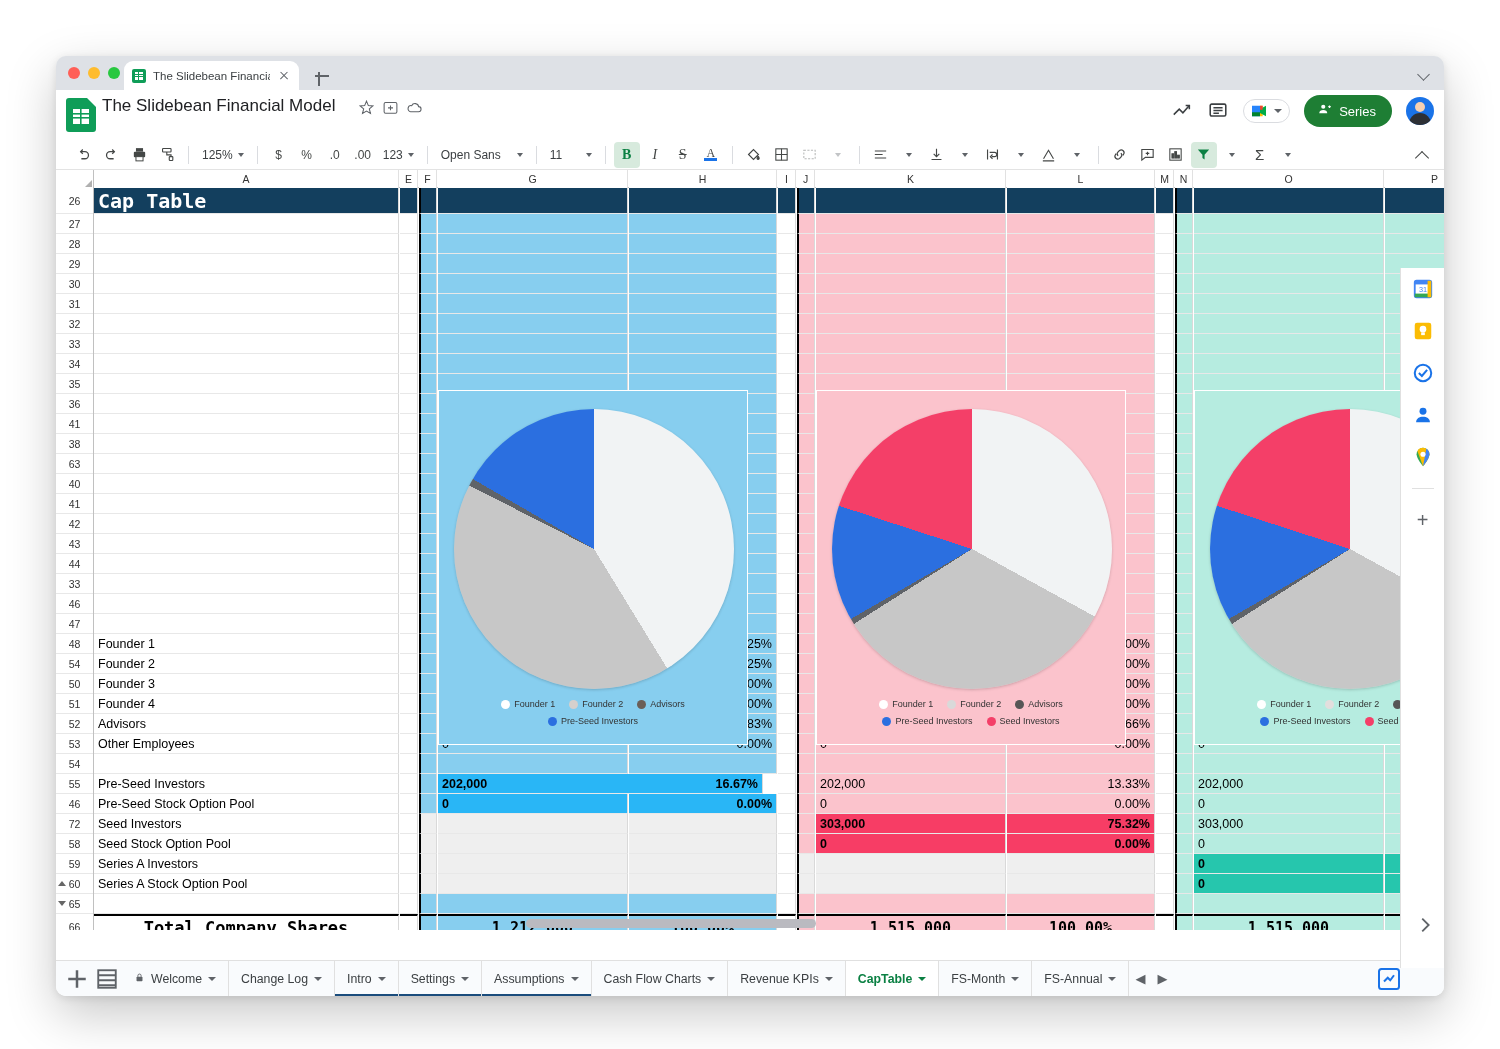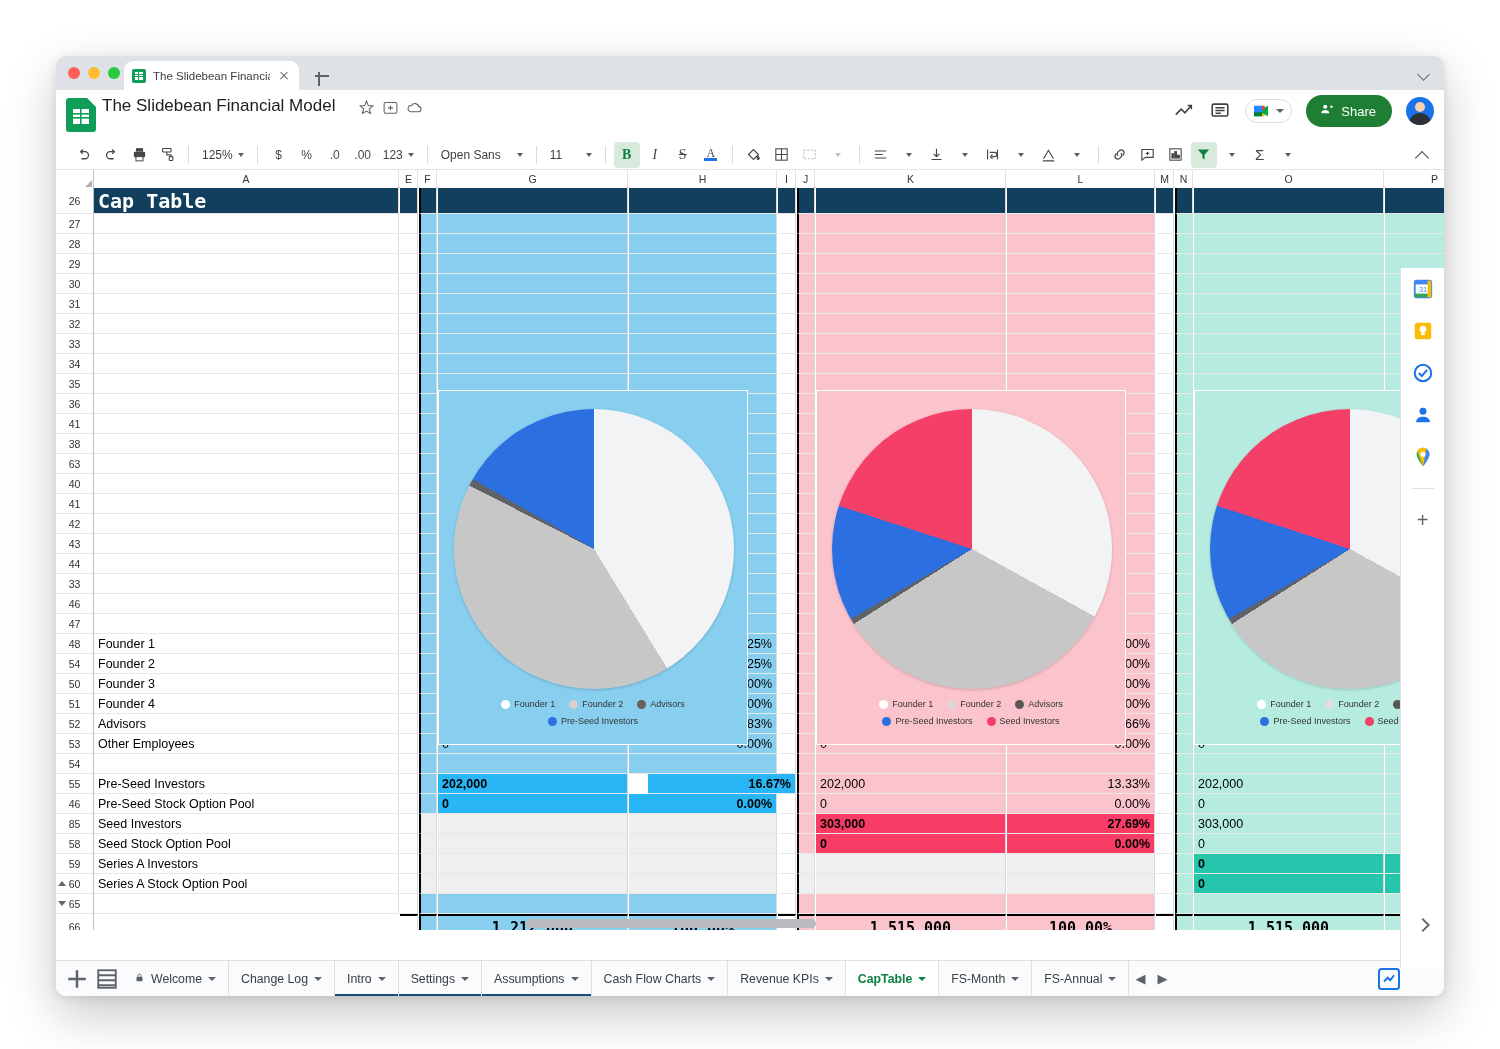--- a/index.html
+++ b/index.html
@@ -224,21 +224,21 @@
         </div>
         <div class="sharebtn">
           <span>
             <svg viewBox="0 0 24 24" width="15" height="15" fill="#fff">
                   <circle cx="10" cy="7.5" r="3.3"></circle>
                   <path d="M3.6 18c0-3.4 2.9-5.2 6.4-5.2s6.4 1.8 6.4 5.2z"></path>
                   <path d="M18 6.5h4v1.8h-4z"></path>
                   <path d="M19.1 5.4h1.8v4h-1.8z"></path>
                 </svg>
           </span>
-          <span>Share</span>
+          <span>Series</span>
         </div>
         <div class="avatar"></div>
       </div>
     </div>
 
     <div class="toolbar">
       <div class="tb">
             <svg viewBox="0 0 24 24" fill="none" stroke="#444746" stroke-width="1.8">
               <path d="M8 8H14a5 5 0 0 1 0 10H9"></path>
               <polyline points="11,5 8,8 11,11"></polyline>
@@ -501,21 +501,21 @@
             <div class="rh">
               <span>54</span>
             </div>
             <div class="rh">
               <span>55</span>
             </div>
             <div class="rh">
               <span>46</span>
             </div>
             <div class="rh">
-              <span>85</span>
+              <span>72</span>
             </div>
             <div class="rh">
               <span>58</span>
             </div>
             <div class="rh">
               <span>59</span>
             </div>
             <div class="rh">
               <span class="tri up"></span>
               <span>60</span>
@@ -962,21 +962,21 @@
               <div class="cell" style="left: 1062px; width: 18px;"></div>
               <div class="cell" style="left: 1081px; width: 18px; background: rgb(182, 236, 224); border-left: 2px solid rgb(0, 0, 0);"></div>
               <div class="cell" style="left: 1100px; width: 190px; background: rgb(182, 236, 224);"></div>
               <div class="cell r" style="left: 1291px; width: 100px; background: rgb(182, 236, 224);"></div>
             </div>
             <div class="rowline">
               <div class="cell" style="left: 0px; width: 305px;">Pre-Seed Investors</div>
               <div class="cell" style="left: 306px; width: 18px;"></div>
               <div class="cell" style="left: 325px; width: 18px; background: rgb(135, 206, 239); border-left: 2px solid rgb(0, 0, 0);"></div>
               <div class="cell b" style="left: 344px; width: 190px; background: rgb(41, 182, 246);">202,000</div>
-              <div class="cell r b" style="left: 554px; width: 148px; background: rgb(41, 182, 246);">16.67%</div>
+              <div class="cell r b" style="left: 521px; width: 148px; background: rgb(41, 182, 246);">16.67%</div>
               <div class="cell" style="left: 684px; width: 18px;"></div>
               <div class="cell" style="left: 703px; width: 18px; background: rgb(251, 195, 204); border-left: 2px solid rgb(0, 0, 0);"></div>
               <div class="cell" style="left: 722px; width: 190px; background: rgb(251, 195, 204);">202,000</div>
               <div class="cell r" style="left: 913px; width: 148px; background: rgb(251, 195, 204);">13.33%</div>
               <div class="cell" style="left: 1062px; width: 18px;"></div>
               <div class="cell" style="left: 1081px; width: 18px; background: rgb(182, 236, 224); border-left: 2px solid rgb(0, 0, 0);"></div>
               <div class="cell" style="left: 1100px; width: 190px; background: rgb(182, 236, 224);">202,000</div>
               <div class="cell r" style="left: 1291px; width: 100px; background: rgb(182, 236, 224);">13.33</div>
             </div>
             <div class="rowline">
@@ -996,21 +996,21 @@
             </div>
             <div class="rowline">
               <div class="cell" style="left: 0px; width: 305px;">Seed Investors</div>
               <div class="cell" style="left: 306px; width: 18px;"></div>
               <div class="cell" style="left: 325px; width: 18px; background: rgb(239, 239, 239); border-left: 2px solid rgb(0, 0, 0);"></div>
               <div class="cell" style="left: 344px; width: 190px; background: rgb(239, 239, 239);"></div>
               <div class="cell r" style="left: 535px; width: 148px; background: rgb(239, 239, 239);"></div>
               <div class="cell" style="left: 684px; width: 18px;"></div>
               <div class="cell" style="left: 703px; width: 18px; background: rgb(251, 195, 204); border-left: 2px solid rgb(0, 0, 0);"></div>
               <div class="cell b" style="left: 722px; width: 190px; background: rgb(247, 61, 101);">303,000</div>
-              <div class="cell r b" style="left: 913px; width: 148px; background: rgb(247, 61, 101);">27.69%</div>
+              <div class="cell r b" style="left: 913px; width: 148px; background: rgb(247, 61, 101);">75.32%</div>
               <div class="cell" style="left: 1062px; width: 18px;"></div>
               <div class="cell" style="left: 1081px; width: 18px; background: rgb(182, 236, 224); border-left: 2px solid rgb(0, 0, 0);"></div>
               <div class="cell" style="left: 1100px; width: 190px; background: rgb(182, 236, 224);">303,000</div>
               <div class="cell r" style="left: 1291px; width: 100px; background: rgb(182, 236, 224);">20.00</div>
             </div>
             <div class="rowline">
               <div class="cell" style="left: 0px; width: 305px;">Seed Stock Option Pool</div>
               <div class="cell" style="left: 306px; width: 18px;"></div>
               <div class="cell" style="left: 325px; width: 18px; background: rgb(239, 239, 239); border-left: 2px solid rgb(0, 0, 0);"></div>
               <div class="cell" style="left: 344px; width: 190px; background: rgb(239, 239, 239);"></div>
@@ -1063,20 +1063,21 @@
               <div class="cell" style="left: 684px; width: 18px;"></div>
               <div class="cell" style="left: 703px; width: 18px; background: rgb(251, 195, 204); border-left: 2px solid rgb(0, 0, 0);"></div>
               <div class="cell" style="left: 722px; width: 190px; background: rgb(251, 195, 204);"></div>
               <div class="cell" style="left: 913px; width: 148px; background: rgb(251, 195, 204);"></div>
               <div class="cell" style="left: 1062px; width: 18px;"></div>
               <div class="cell" style="left: 1081px; width: 18px; background: rgb(182, 236, 224); border-left: 2px solid rgb(0, 0, 0);"></div>
               <div class="cell" style="left: 1100px; width: 190px; background: rgb(182, 236, 224);"></div>
               <div class="cell" style="left: 1291px; width: 100px; background: rgb(182, 236, 224);"></div>
             </div>
             <div class="rowline tall">
+              <div class="cell c b mono" style="left: 0px; width: 305px; border-top: 2px solid rgb(0, 0, 0); font-size: 17px;">Total Company Shares</div>
               <div class="cell" style="left: 306px; width: 18px; border-top: 2px solid rgb(0, 0, 0);"></div>
               <div class="cell" style="left: 325px; width: 18px; background: rgb(135, 206, 239); border-left: 2px solid rgb(0, 0, 0); border-top: 2px solid rgb(0, 0, 0);"></div>
               <div class="cell c b mono" style="left: 344px; width: 190px; background: rgb(135, 206, 239); border-top: 2px solid rgb(0, 0, 0); font-size: 15px;">1,212,000</div>
               <div class="cell c b mono" style="left: 535px; width: 148px; background: rgb(135, 206, 239); border-top: 2px solid rgb(0, 0, 0); font-size: 15px;">100.00%</div>
               <div class="cell" style="left: 703px; width: 18px; background: rgb(251, 195, 204); border-left: 2px solid rgb(0, 0, 0); border-top: 2px solid rgb(0, 0, 0);"></div>
               <div class="cell c b mono" style="left: 722px; width: 190px; background: rgb(251, 195, 204); border-top: 2px solid rgb(0, 0, 0); font-size: 15px;">1,515,000</div>
               <div class="cell c b mono" style="left: 913px; width: 148px; background: rgb(251, 195, 204); border-top: 2px solid rgb(0, 0, 0); font-size: 15px;">100.00%</div>
               <div class="cell" style="left: 684px; width: 18px; border-top: 2px solid rgb(0, 0, 0);"></div>
               <div class="cell" style="left: 1081px; width: 18px; background: rgb(182, 236, 224); border-left: 2px solid rgb(0, 0, 0); border-top: 2px solid rgb(0, 0, 0);"></div>
               <div class="cell c b mono" style="left: 1100px; width: 190px; background: rgb(182, 236, 224); border-top: 2px solid rgb(0, 0, 0); font-size: 15px;">1,515,000</div>

